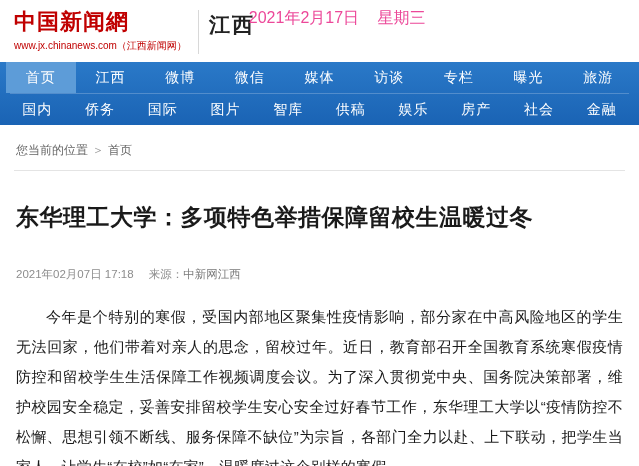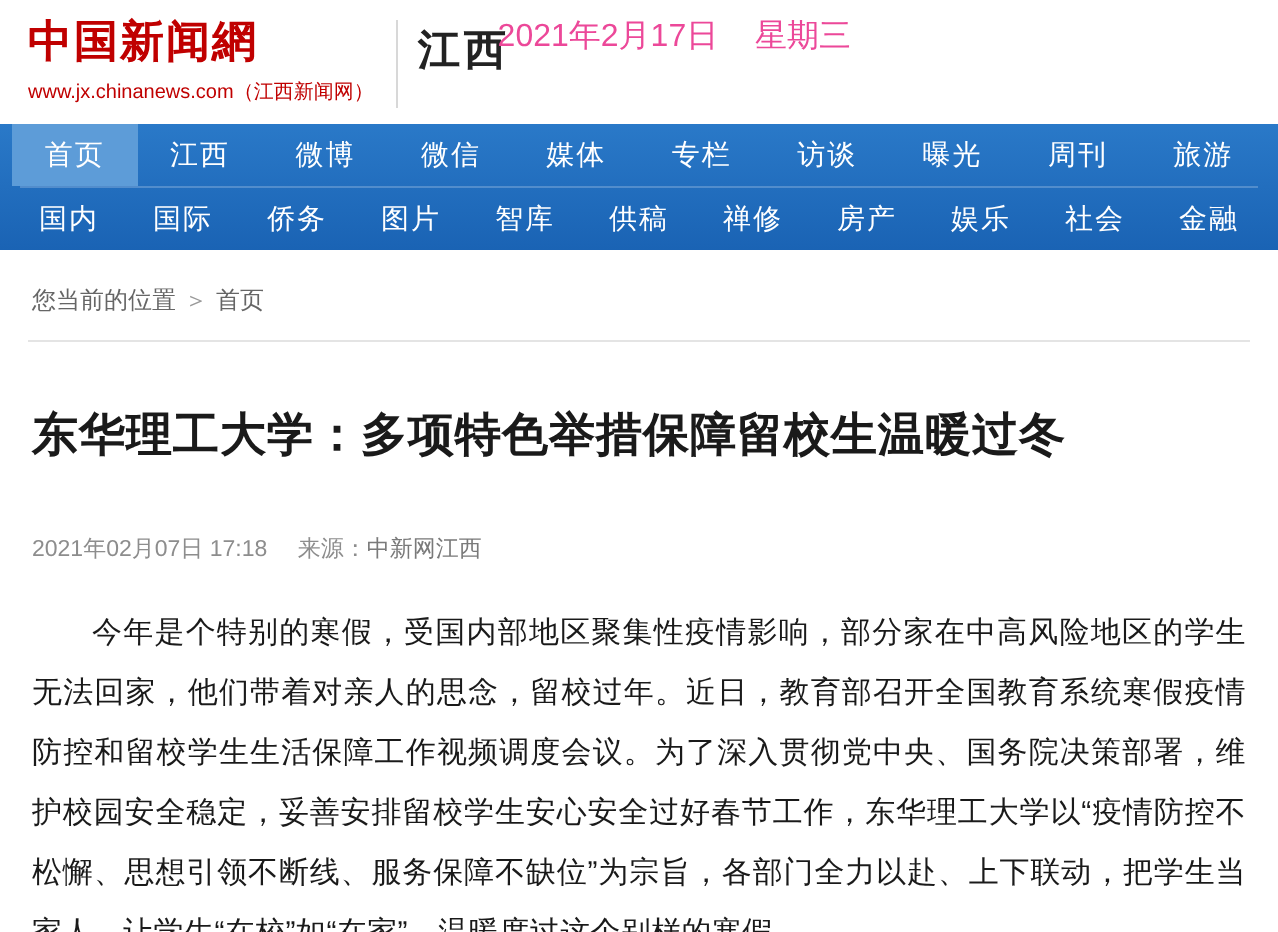--- a/index.html
+++ b/index.html
@@ -165,37 +165,35 @@
     </div>
   </div>
 
   <div class="nav">
     <div class="nav-row">
       <div class="nav-item active">首页</div>
       <div class="nav-item">江西</div>
       <div class="nav-item">微博</div>
       <div class="nav-item">微信</div>
       <div class="nav-item">媒体</div>
+      <div class="nav-item">访谈</div>
       <div class="nav-item">专栏</div>
-      <div class="nav-item">访谈</div>
       <div class="nav-item">曝光</div>
-      <div class="nav-item">周刊</div>
       <div class="nav-item">旅游</div>
     </div>
     <div class="nav-row-sep"></div>
     <div class="nav-row">
       <div class="nav-item">国内</div>
+      <div class="nav-item">侨务</div>
       <div class="nav-item">国际</div>
-      <div class="nav-item">侨务</div>
       <div class="nav-item">图片</div>
       <div class="nav-item">智库</div>
       <div class="nav-item">供稿</div>
-      <div class="nav-item">禅修</div>
+      <div class="nav-item">娱乐</div>
       <div class="nav-item">房产</div>
-      <div class="nav-item">娱乐</div>
       <div class="nav-item">社会</div>
       <div class="nav-item">金融</div>
     </div>
   </div>
 
   <div class="crumb">
     <span>您当前的位置</span>
     <span class="arrow">＞</span>
     <a href="#">首页</a>
   </div>

